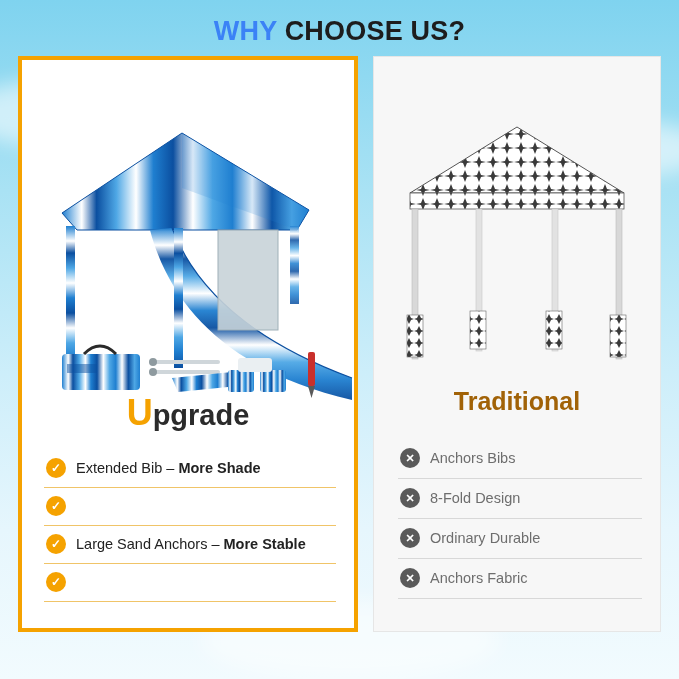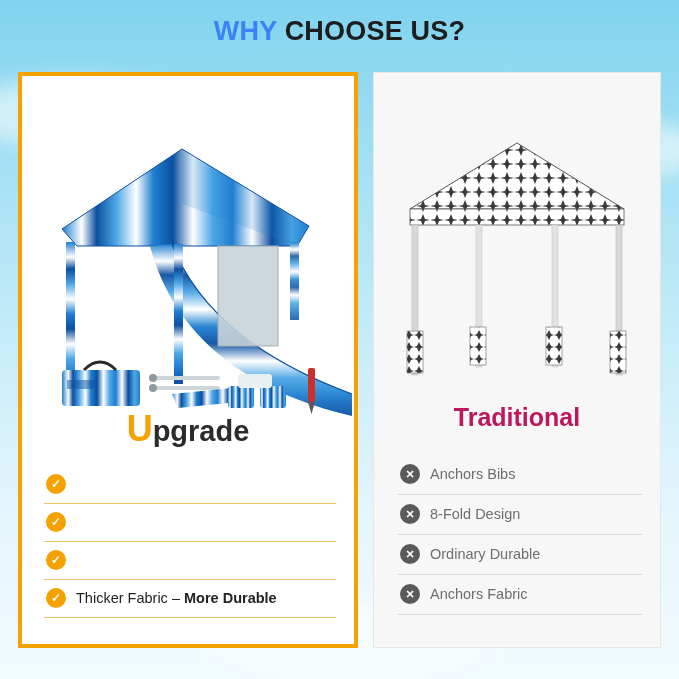--- a/index.html
+++ b/index.html
@@ -18,37 +18,37 @@
   
   .header{
     position:absolute;top:16px;left:0;width:100%;
     text-align:center;
     font-size:27px;font-weight:bold;letter-spacing:.2px;
     color:#1d1d1d;
   }
   .header .hl{color:#3b82f6;}
 
   
-  .panels{position:absolute;top:72px;left:18px;width:643px;height:580px;}
+  .panels{position:absolute;top:56px;left:18px;width:643px;height:580px;}
   .panel{position:absolute;top:0;height:576px;background:#ffffff;box-sizing:border-box;}
   .panel-left{left:0;width:340px;border:4px solid #f5a200;}
   .panel-right{left:355px;width:288px;border:1px solid #e6e6e6;background:#f7f7f7;}
 
   
   .art-left{position:absolute;left:0;top:18px;width:332px;height:330px;}
   .art-right{position:absolute;left:0;top:28px;width:286px;height:310px;}
 
   
   .ptitle{
     position:absolute;width:100%;text-align:center;
     font-size:29px;font-weight:bold;
   }
   .ptitle-left{top:338px;color:#2b2b2b;}
   .ptitle-left .cap{color:#f5a200;font-size:36px;line-height:29px;}
-  .ptitle-right{top:330px;color:#be185d;font-size:25px;}
+  .ptitle-right{top:330px;color:#a16207;font-size:25px;}
 
   
   .features{position:absolute;left:22px;top:390px;width:292px;}
   .feat{
     display:flex;align-items:center;
     padding:8px 2px 9px 2px;
     border-bottom:1px solid #f0c468;
     font-size:14.5px;color:#222;
   }
   .feat .mark{
@@ -160,30 +160,31 @@
           <path d="M286 308 l3.5 12 l3.5 -12 z" fill="#5a5a5a"></path>
         </g>
       </svg>
     </div>
 
     <div class="ptitle ptitle-left"><span class="cap">U</span><span>pgrade</span></div>
 
     <div class="features">
       <div class="feat">
         <span class="mark">✓</span>
-      </div>
-      <div class="feat">
-        <span class="mark">✓</span>
-      </div>
-      <div class="feat">
-        <span class="mark">✓</span>
-      </div>
-      <div class="feat">
-        <span class="mark">✓</span>
-        <span class="txt"><span>Thicker Fabric – </span><b>More Durable</b></span>
+        <span class="txt"><span>Extended Bib – </span><b>More Shade</b></span>
+      </div>
+      <div class="feat">
+        <span class="mark">✓</span>
+      </div>
+      <div class="feat">
+        <span class="mark">✓</span>
+        <span class="txt"><span>Large Sand Anchors – </span><b>More Stable</b></span>
+      </div>
+      <div class="feat">
+        <span class="mark">✓</span>
       </div>
     </div>
   </div>
 
   <div class="panel panel-right">
 
     <div class="art-right">
       <svg width="286" height="310" viewBox="0 0 286 310">
         <defs>
           <pattern id="tribal" width="14" height="14" patternUnits="userSpaceOnUse">

